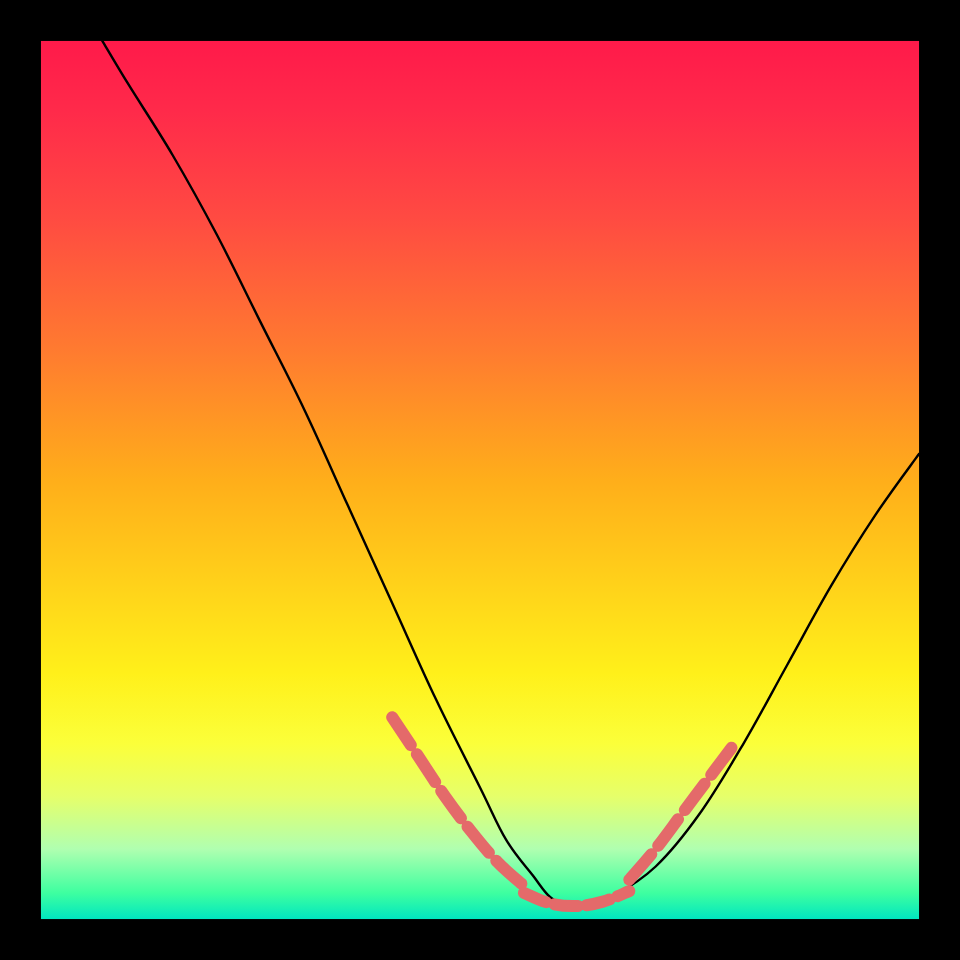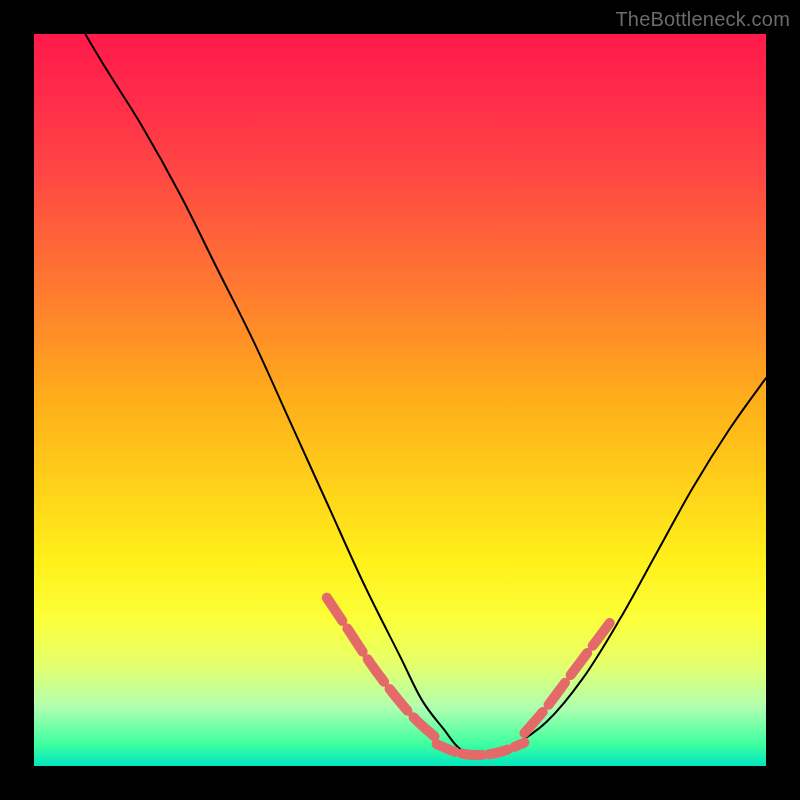--- a/index.html
+++ b/index.html
@@ -78,15 +78,14 @@
     <svg class="curve" viewBox="0 0 732 732" preserveAspectRatio="none">
       <g id="series-group">
           <path d="M 51.24 0 C 55.192800000000005 6.588000000000004, 62.659200000000006 19.471200000000028, 73.2 36.60000000000002 C 83.74080000000001 53.72880000000002, 96.624 72.76079999999997, 109.8 95.15999999999997 C 122.976 117.55919999999996, 133.22400000000002 136.00559999999996, 146.4 161.03999999999996 C 159.576 186.07439999999997, 169.824 207.88799999999995, 183 234.23999999999995 C 196.176 260.592, 206.424 279.77040000000005, 219.6 307.44000000000005 C 232.77599999999998 335.10960000000006, 243.024 358.97280000000006, 256.2 387.96000000000004 C 269.376 416.9472, 279.624 439.49280000000005, 292.8 468.48 C 305.976 497.4672, 316.22400000000005 521.3304, 329.40000000000003 549 C 342.576 576.6696, 355.4592 601.1184000000001, 366 622.2 C 376.5408 643.2816, 380.05440000000004 652.944, 387.96000000000004 666.12 C 395.86560000000003 679.296, 403.33200000000005 686.8356, 409.92 695.4 C 416.508 703.9644, 419.28959999999995 709.0884000000001, 424.55999999999995 713.7 C 429.83039999999994 718.3116, 433.9296 719.7024, 439.2 721.02 C 444.4704 722.3376, 447.25199999999995 722.3376, 453.84 721.02 C 460.428 719.7024, 465.2592 719.6292000000001, 475.8 713.7 C 486.3408 707.7708, 499.224 700.5972, 512.4 688.08 C 525.576 675.5628, 535.824 662.6064, 549 644.16 C 562.176 625.7135999999999, 572.424 607.9992, 585.6 585.6 C 598.7760000000001 563.2008000000001, 609.0239999999999 543.4368000000001, 622.1999999999999 519.72 C 635.376 496.0032, 645.624 476.2392, 658.8000000000001 453.84 C 671.9760000000001 431.44079999999997, 682.2239999999999 415.044, 695.4 395.28 C 708.576 375.51599999999996, 725.412 353.2632, 732 344.03999999999996" fill="none" stroke="#000000" stroke-width="2" stroke-linecap="round" stroke-linejoin="round"></path>
           <path d="M 292.8 563.64 C 296.7528 569.5692, 306.8544 584.7216000000001, 314.76 596.58 C 322.6656 608.4384, 328.81440000000003 618.3204, 336.72 629.52 C 344.6256 640.7196, 350.7744 648.918, 358.68 658.8 C 366.5856 668.6819999999999, 372.7344 676.2508799999999, 380.64 684.42 C 388.5456 692.58912, 398.6472 700.62648, 402.6 704.184" fill="none" stroke="#e46a6a" stroke-width="10" stroke-linecap="round" stroke-linejoin="round" stroke-dasharray="28 9"></path>
           <path d="M 402.6 710.04 C 406.5528 711.62112, 416.65439999999995 716.8475999999999, 424.55999999999995 718.824 C 432.46559999999994 720.8004, 438.6144 721.28352, 446.52 721.02 C 454.4256 720.75648, 460.5744 719.59992, 468.48 717.36 C 476.3856 715.12008, 486.48720000000003 710.1571200000001, 490.44000000000005 708.576" fill="none" stroke="#e46a6a" stroke-width="10" stroke-linecap="round" stroke-linejoin="round" stroke-dasharray="20 7"></path>
           <path d="M 490.44000000000005 699.06 C 494.3928 694.4484, 504.4944 683.322, 512.4 673.44 C 520.3055999999999 663.5580000000001, 526.4544 654.7008, 534.36 644.16 C 542.2656000000001 633.6192, 548.4144000000001 625.4208, 556.32 614.88 C 564.2256 604.3392, 574.3272 590.8704, 578.28 585.6" fill="none" stroke="#e46a6a" stroke-width="10" stroke-linecap="round" stroke-linejoin="round" stroke-dasharray="28 9"></path>
         </g>
     </svg>
   </div>
 
-  <div class="watermark">TheBottleneck.com</div>
 
 </div>
 
 </body></html>

